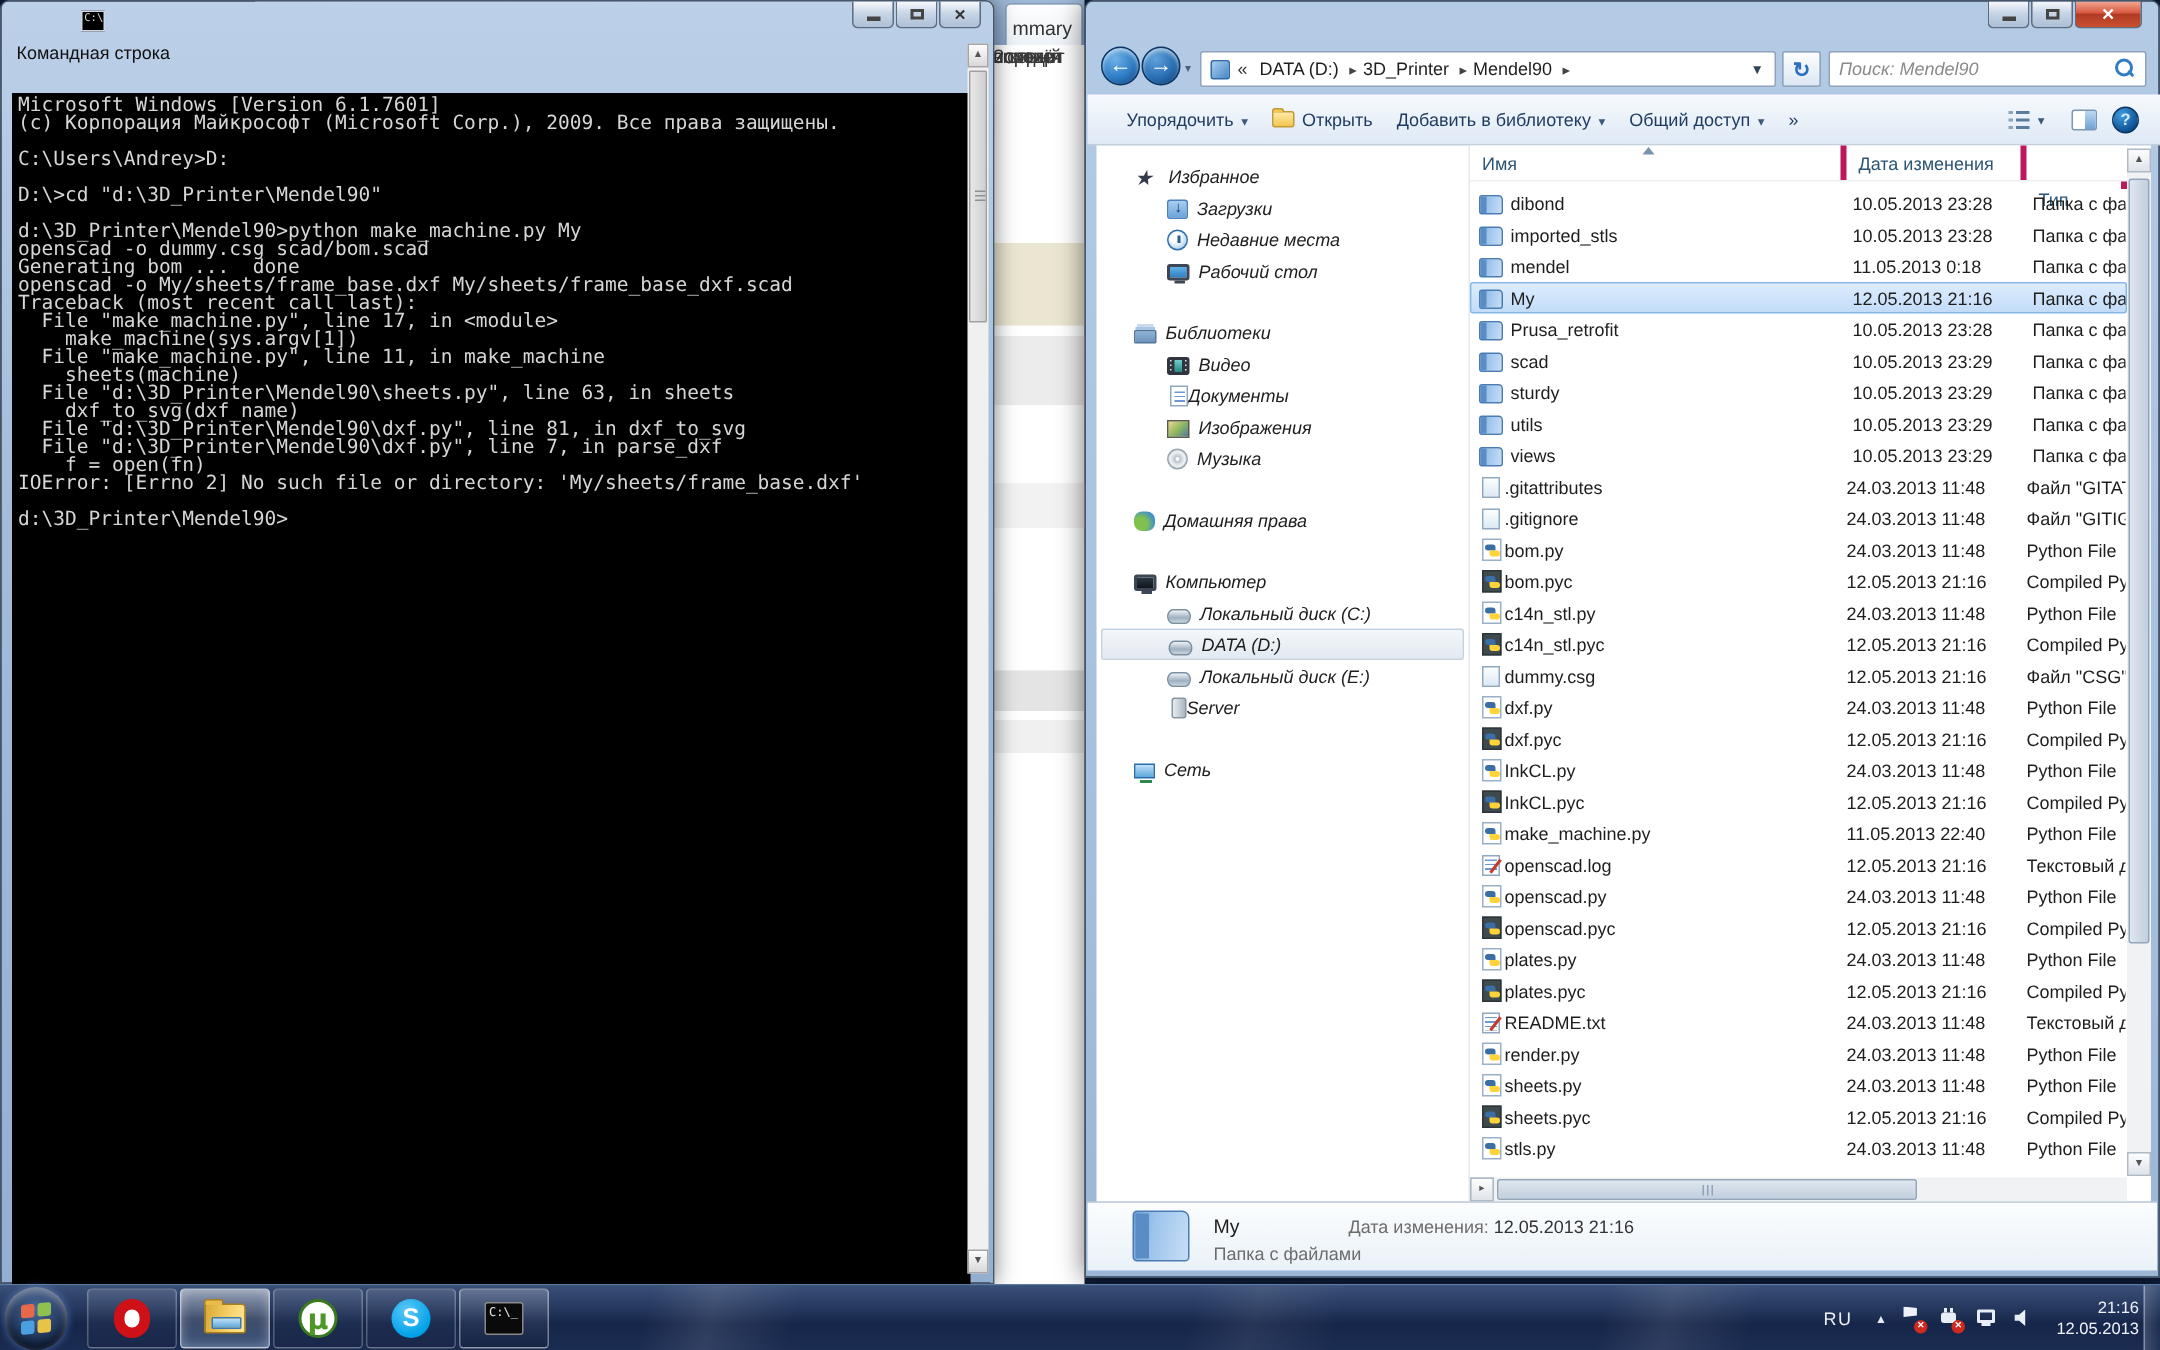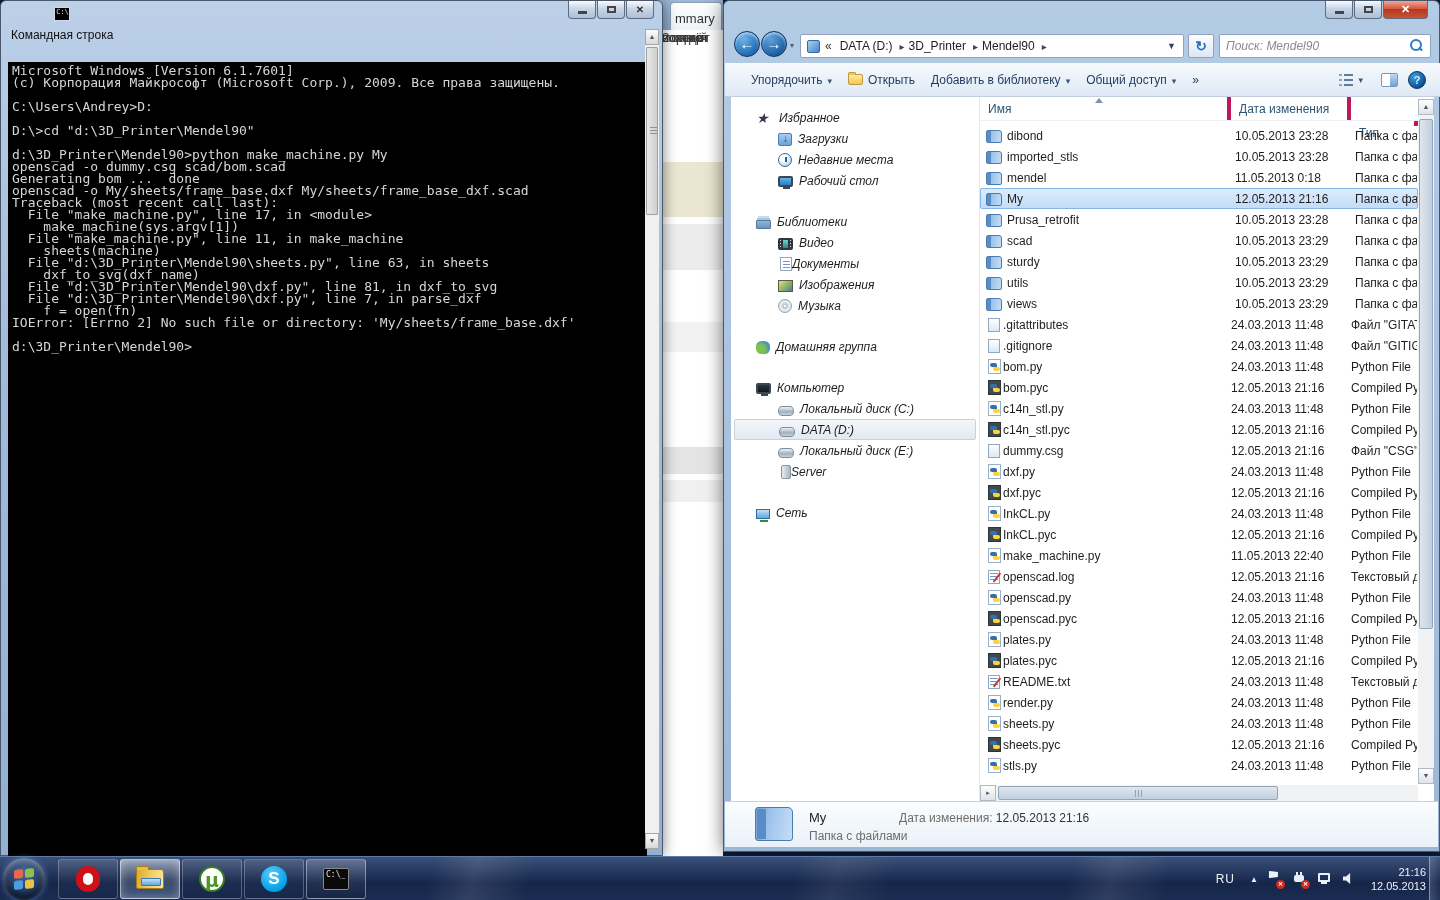--- a/index.html
+++ b/index.html
@@ -508,21 +508,21 @@
           <span>Изображения</span>
         </div>
 
         <div class="nav-item" data-cls="child">
           <span class="nicon" data-icon="music"></span>
           <span>Музыка</span>
         </div>
 
         <div class="nav-item" data-cls="group gap">
           <span class="nicon" data-icon="homegroup"></span>
-          <span>Домашняя группа</span>
+          <span>Домашняя права</span>
         </div>
 
         <div class="nav-item" data-cls="group gap">
           <span class="nicon" data-icon="computer"></span>
           <span>Компьютер</span>
         </div>
 
         <div class="nav-item" data-cls="child">
           <span class="nicon" data-icon="disk"></span>
           <span>Локальный диск (C:)</span>

